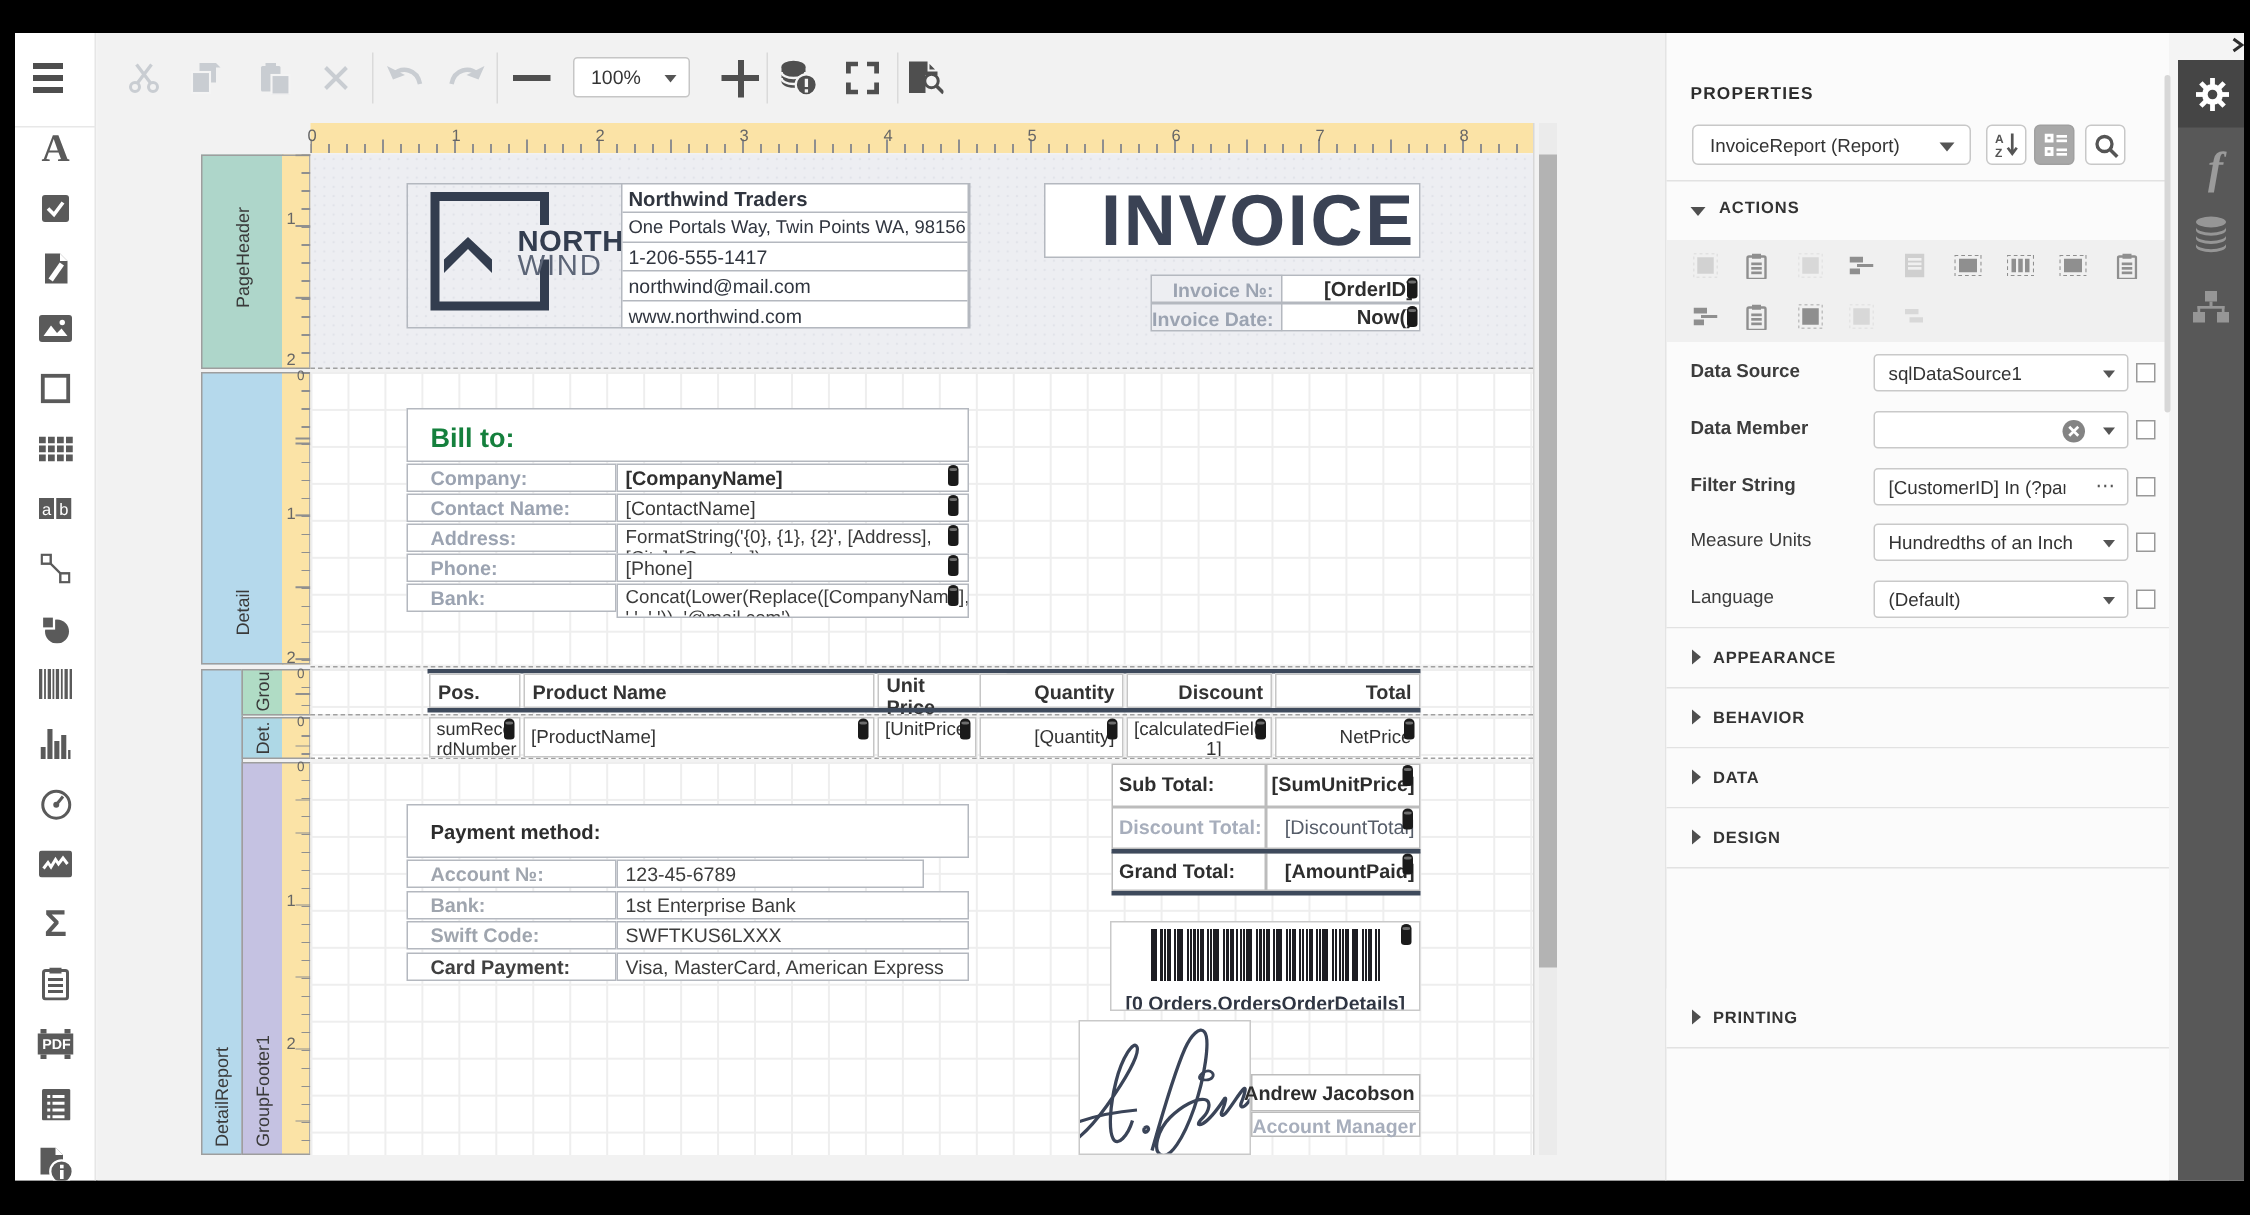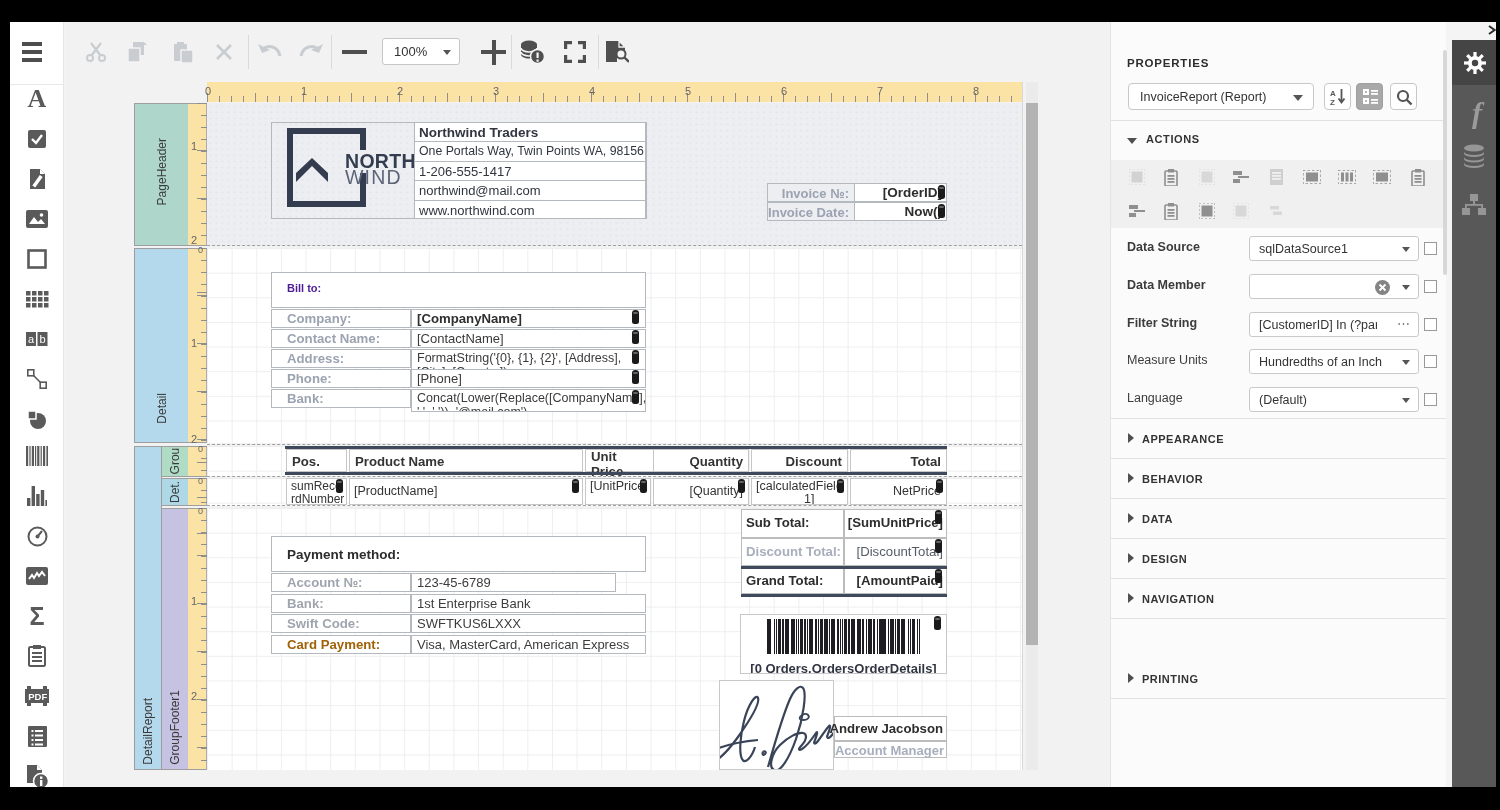--- a/index.html
+++ b/index.html
@@ -99,40 +99,43 @@
 <div class="el" style="left:404px;top:100px;width:232px;height:97px"></div>
 <div class="a" style="left:409px;top:103.0px;width:225px;font-size:13.5px;font-weight:bold;color:#30353f;white-space:nowrap;overflow:hidden">Northwind Traders</div>
 <div class="a" style="left:405px;top:119.4px;width:230px;height:1px;background:#b4b8bf"></div>
 <div class="a" style="left:409px;top:122.4px;width:225px;font-size:12.3px;font-weight:normal;color:#30353f;white-space:nowrap;overflow:hidden">One Portals Way, Twin Points WA, 98156</div>
 <div class="a" style="left:405px;top:138.8px;width:230px;height:1px;background:#b4b8bf"></div>
 <div class="a" style="left:409px;top:141.8px;width:225px;font-size:13px;font-weight:normal;color:#30353f;white-space:nowrap;overflow:hidden">1-206-555-1417</div>
 <div class="a" style="left:405px;top:158.2px;width:230px;height:1px;background:#b4b8bf"></div>
 <div class="a" style="left:409px;top:161.2px;width:225px;font-size:13px;font-weight:normal;color:#30353f;white-space:nowrap;overflow:hidden">northwind@mail.com</div>
 <div class="a" style="left:405px;top:177.6px;width:230px;height:1px;background:#b4b8bf"></div>
 <div class="a" style="left:409px;top:180.6px;width:225px;font-size:13px;font-weight:normal;color:#30353f;white-space:nowrap;overflow:hidden">www.northwind.com</div>
+<div class="el" style="left:686px;top:100px;width:251px;height:50px">
+      <div style="position:absolute;right:2px;top:-3px;font-weight:bold;font-size:48px;color:#3a4254;letter-spacing:1.8px">INVOICE</div>
+    </div>
 <div class="el" style="left:757px;top:161px;width:88px;height:19px;background:#edeef2">
       <div style="position:absolute;right:5px;top:2px;font-size:13px;font-weight:bold;color:#9ba3b1;white-space:nowrap">Invoice №:</div>
     </div>
 <div class="el" style="left:757px;top:180px;width:88px;height:19px;background:#edeef2">
       <div style="position:absolute;right:5px;top:2px;font-size:13px;font-weight:bold;color:#9ba3b1;white-space:nowrap">Invoice Date:</div>
     </div>
 <div class="el" style="left:844px;top:161px;width:93px;height:19px">
       <div style="position:absolute;right:4px;top:1px;font-size:13.5px;font-weight:bold;color:#2d2d2d">[OrderID]</div>
       <div class="db" style="right:1px;top:1px"></div>
     </div>
 <div class="el" style="left:844px;top:180px;width:93px;height:19px">
       <div style="position:absolute;right:4px;top:1px;font-size:13.5px;font-weight:bold;color:#2d2d2d">Now()</div>
       <div class="db" style="right:1px;top:1px"></div>
     </div>
 <div class="dash" style="left:197px;top:223px;width:815px"></div>
 <div class="dash" style="left:197px;top:422px;width:815px"></div>
 <div class="dash" style="left:197px;top:454px;width:815px"></div>
 <div class="dash" style="left:197px;top:483px;width:815px"></div>
 <div class="el" style="left:261px;top:250px;width:375px;height:36px">
-      <div style="position:absolute;left:15px;top:9px;font-weight:bold;font-size:11px;color:#4c1d95">Bill to:</div>
+      <div style="position:absolute;left:15px;top:9px;font-weight:bold;font-size:18px;color:#15803d">Bill to:</div>
     </div>
 <div class="el" style="left:261px;top:287px;width:140px;height:19px">
       <div style="position:absolute;left:15px;top:1px;font-size:13.2px;font-weight:bold;color:#9ba3b1">Company:</div>
     </div>
 <div class="el" style="left:401px;top:287px;width:235px;height:19px;overflow:hidden">
       <div style="position:absolute;left:5px;top:1px;font-size:13.2px;font-weight:bold;color:#2f2f2f;white-space:nowrap">[CompanyName]</div>
     </div>
     <div class="db" style="left:622px;top:288px"></div>
 <div class="el" style="left:261px;top:307px;width:140px;height:19px">
       <div style="position:absolute;left:15px;top:1px;font-size:13.2px;font-weight:bold;color:#9ba3b1">Contact Name:</div>
@@ -246,21 +249,21 @@
 <div class="el" style="left:401px;top:571.5px;width:235px;height:19px">
       <div style="position:absolute;left:5px;top:1px;font-size:13px;color:#3c3c3c;white-space:nowrap">1st Enterprise Bank</div>
     </div>
 <div class="el" style="left:261px;top:592.0px;width:140px;height:19px">
       <div style="position:absolute;left:15px;top:1px;font-size:13.2px;font-weight:bold;color:#9fa5ae">Swift Code:</div>
     </div>
 <div class="el" style="left:401px;top:592.0px;width:235px;height:19px">
       <div style="position:absolute;left:5px;top:1px;font-size:13px;color:#3c3c3c;white-space:nowrap">SWFTKUS6LXXX</div>
     </div>
 <div class="el" style="left:261px;top:612.5px;width:140px;height:19px">
-      <div style="position:absolute;left:15px;top:1px;font-size:13.2px;font-weight:bold;color:#a16207">Card Payment:</div>
+      <div style="position:absolute;left:15px;top:1px;font-size:13.2px;font-weight:bold;color:#404040">Card Payment:</div>
     </div>
 <div class="el" style="left:401px;top:612.5px;width:235px;height:19px">
       <div style="position:absolute;left:5px;top:1px;font-size:13px;color:#3c3c3c;white-space:nowrap">Visa, MasterCard, American Express</div>
     </div>
 <div class="el" style="left:730px;top:592px;width:207px;height:60px;border-color:#c9c9c9;overflow:hidden">
       <div style="position:absolute;left:26px;top:4px">
         <svg width="156" height="35" viewBox="0 0 156 35" style="shape-rendering:crispEdges">
           <rect x="0.0" y="0" width="4.1" height="35" fill="#1d1d22"></rect>
           <rect x="6.6" y="0" width="1.4" height="35" fill="#1d1d22"></rect>
           <rect x="8.8" y="0" width="1.4" height="35" fill="#1d1d22"></rect>
@@ -742,24 +745,20 @@
       <div class="stxt">APPEARANCE</div>
     </div>
 <div class="sect" style="left:1101px;top:477px">
       <div class="tri"></div>
       <div class="stxt">DATA</div>
     </div>
 <div class="sect" style="left:1101px;top:517px">
       <div class="tri"></div>
       <div class="stxt">DESIGN</div>
     </div>
-<div class="sect" style="left:1101px;top:557px">
-      <div class="tri"></div>
-      <div class="stxt">NAVIGATION</div>
-    </div>
 <div class="sect" style="left:1101px;top:637px">
       <div class="tri"></div>
       <div class="stxt">PRINTING</div>
     </div>
 <div class="a" style="left:1433px;top:28px;width:4px;height:225px;background:#d7d7d7;border-radius:2px"></div>
 <div class="a" style="left:1436px;top:0;width:50px;height:18px;background:#f4f4f4"></div>
 <svg width="11" height="12" viewBox="0 0 11 12" style="position:absolute;left:1476px;top:2px">
       <path d="M3 2 L8.5 6 L3 10" stroke="#2d2d2d" stroke-width="2" fill="none"></path>
     </svg>
 <div class="a" style="left:1442px;top:18px;width:44px;height:747px;background:#585858"></div>

